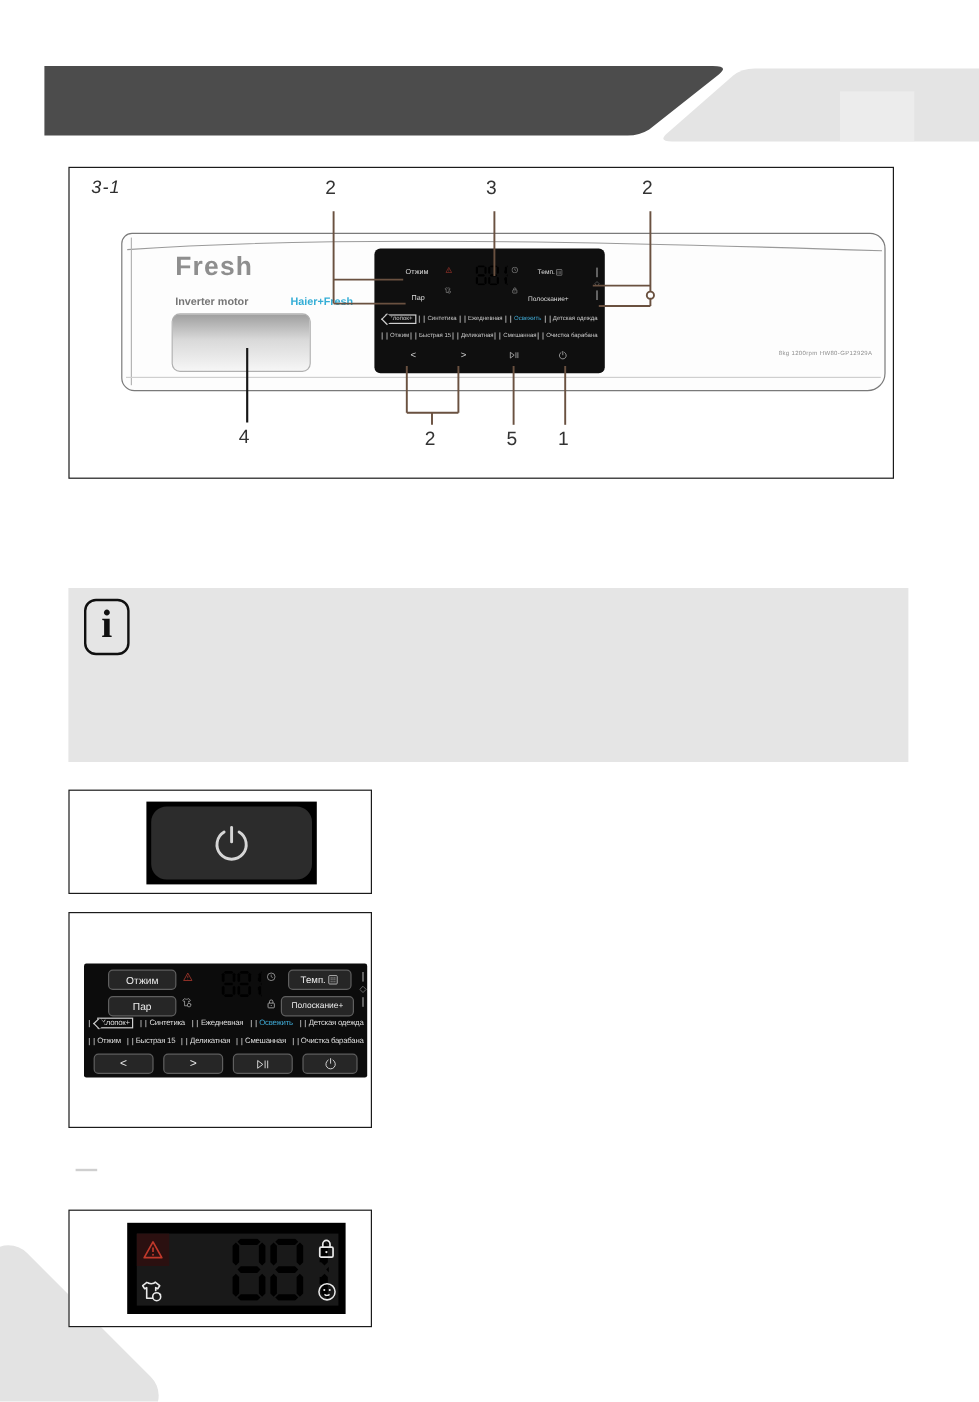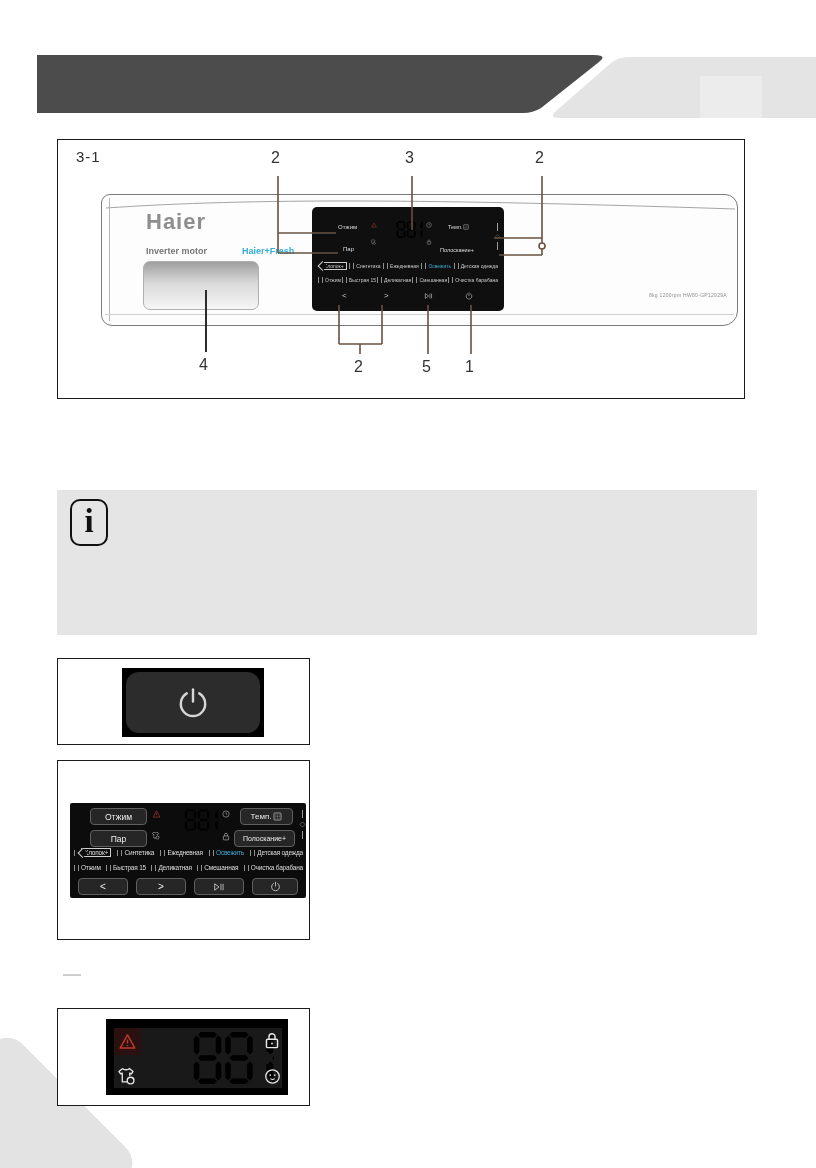--- a/index.html
+++ b/index.html
@@ -5,21 +5,21 @@
   html,body{margin:0;padding:0;}
   body{
     width:816px;height:1168px;position:relative;overflow:hidden;
     background:#ffffff;font-family:"Liberation Sans",sans-serif;
   }
   
   .banner-svg{position:absolute;left:0;top:0;width:816px;height:140px;}
   
   .figbox{position:absolute;background:#fff;border:1.5px solid #1b1b1b;box-sizing:border-box;z-index:3;}
   
-  .fig-label{position:absolute;left:18px;top:8px;font-size:15px;color:#2e2e2e;letter-spacing:1px;}
+  .fig-label{position:absolute;left:18px;top:8px;font-size:15px;color:#2e2e2e;letter-spacing:1px;font-style:italic;}
   .machine{position:absolute;left:43px;top:54px;width:637px;height:132px;
     border:1px solid #7a7a7a;border-radius:9px 13px 15px 11px;background:#fdfdfd;box-sizing:border-box;}
   .machine .seam{position:absolute;left:7px;top:3px;bottom:4px;width:1px;background:#b5b5b5;}
   .machine .bottomline{position:absolute;left:3px;right:3px;top:119px;height:1px;background:#cfcfcf;}
   .brand-logo{position:absolute;left:44px;top:14px;font-size:22px;font-weight:700;color:#8e8e8e;letter-spacing:1px;}
   .motor-label{position:absolute;left:44px;top:51px;font-size:9px;font-weight:600;color:#767676;}
   .steam-label{position:absolute;left:140px;top:51px;font-size:9px;font-weight:700;color:#35aed6;}
   .drawer{position:absolute;left:41px;top:66px;width:116px;height:49px;border-radius:7px;
     background:linear-gradient(180deg,#9f9f9f 0%,#d9d9d9 45%,#f6f6f6 100%);
     border:1px solid #b0b0b0;box-sizing:border-box;}
@@ -145,21 +145,21 @@
 
 <section class="figbox" style="left:57px;top:139px;width:688px;height:260px;">
   <div class="fig-label">3-1</div>
 
   <div class="machine">
     <svg style="position:absolute;left:0;top:0;width:637px;height:132px;" aria-hidden="true">
       <path d="M4 13 C150 3 330 4 633 14" stroke="#9a9a9a" stroke-width="0.9" fill="none"></path>
     </svg>
     <div class="seam"></div>
     <div class="bottomline"></div>
-    <div class="brand-logo">Haier</div>
+    <div class="brand-logo">Fresh</div>
     <div class="motor-label">Inverter motor</div>
     <div class="steam-label">Haier+Fresh</div>
     <div class="drawer"></div>
     <div class="model-label">8kg 1200rpm HW80-GP12929A</div>
 
     <div class="ctl-sm">
       <div class="t" style="left:26px;top:17px;font-size:6px;">Отжим</div>
       <div class="t" style="left:31px;top:39px;font-size:6px;">Пар</div>
       <svg class="ic" style="position:absolute;left:59px;top:15px;width:6px;height:6px;color:#b03a2e;">
           <use href="#ic-warn"></use>

